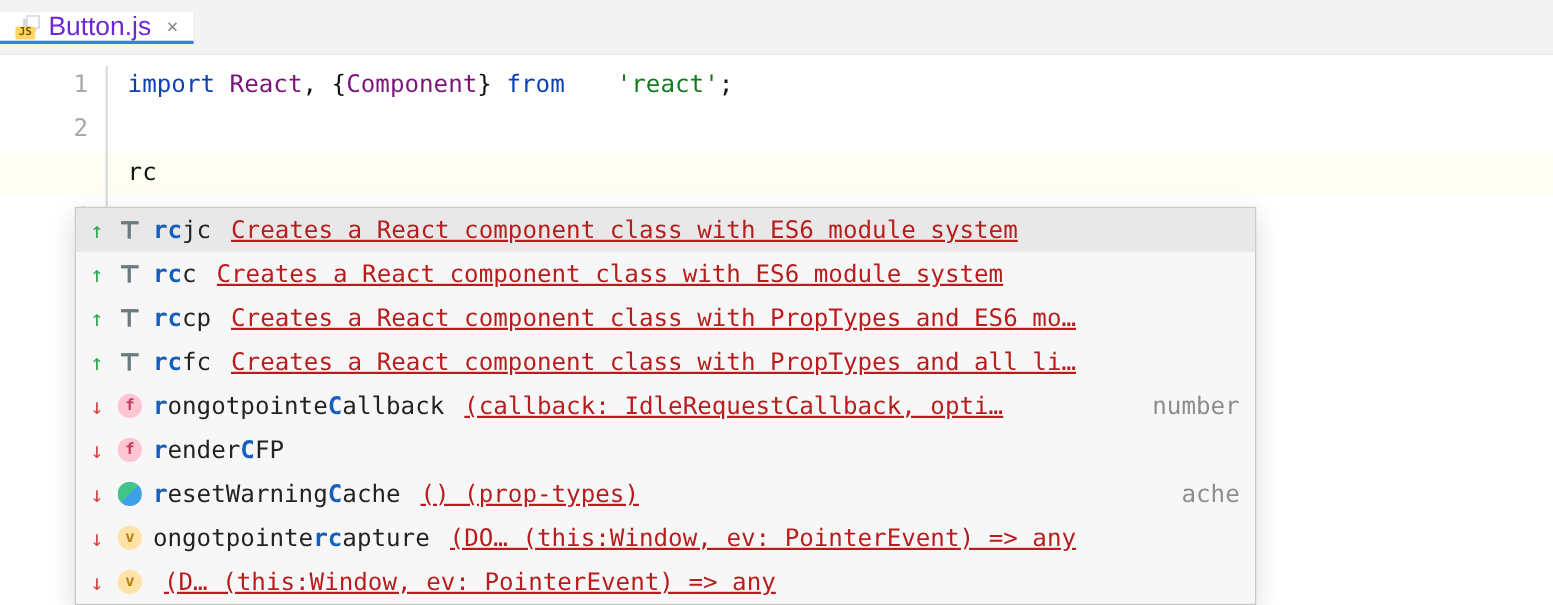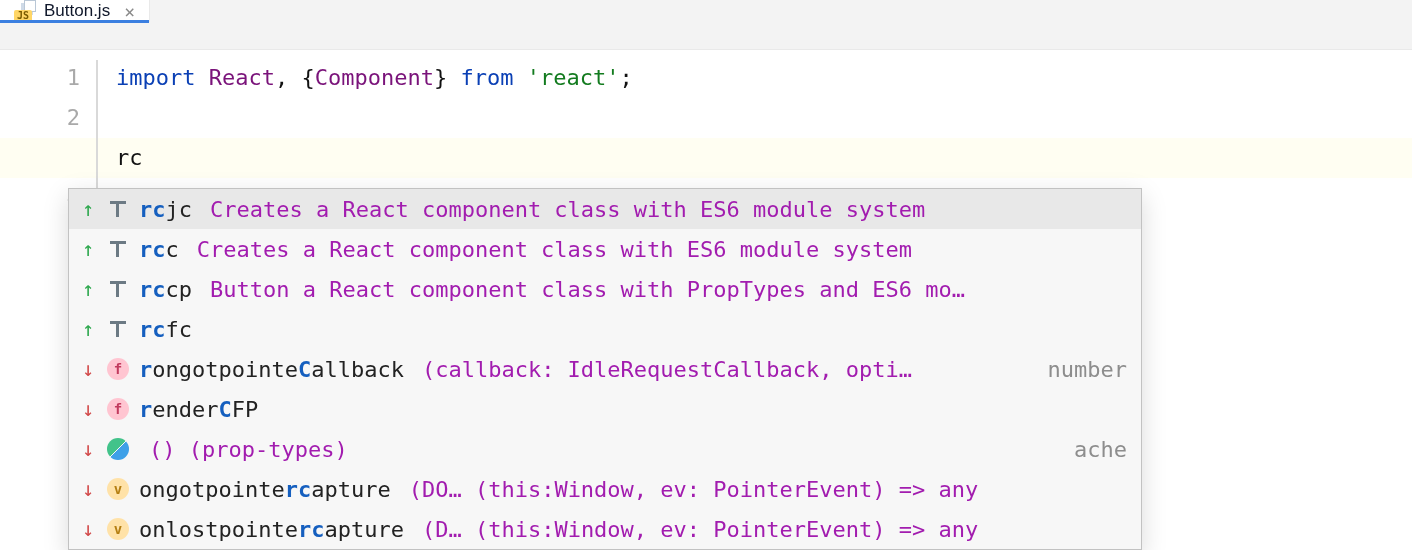--- a/index.html
+++ b/index.html
@@ -10,21 +10,21 @@
     background: #fff;
     color: #111;
     width: 1412px;
     height: 550px;
     overflow: hidden;
     position: relative;
   }
   .tabbar {
     height: 50px;
     display: flex;
-    align-items: flex-start;
+    align-items: center;
     border-bottom: 1px solid #e9e9e9;
     background: #f3f3f3;
   }
   .tab {
     display: flex;
     align-items: center;
     padding: 0 14px;
     background: #fff;
     position: relative;
     gap: 8px;
@@ -51,22 +51,22 @@
   .tab .js-icon .badge{
     font-size:10px; font-weight:700;
     background:#ffd666; color:#7a5a00;
     padding:0 3px;
     border-radius:2px;
     position:absolute; left:0; bottom:0;
     line-height:12px;
   }
   .tab .label{
     font-family: -apple-system, BlinkMacSystemFont, "Segoe UI", sans-serif;
-    font-size:17px;
-    color:#0f172a;
+    font-size:24px;
+    color:#6d28d9;
   }
   .tab .close{
     font-size:18px; color:#8a8a8a; margin-left:6px;
   }
   .editor{
     display:flex;
     height: calc(100% - 50px);
   }
   .gutter{
     width: 96px;
@@ -102,21 +102,21 @@
   }
   .currentline-bg{
     position:absolute;
     left:-96px; right:0; top:0; height:40px;
     background:#fffef2;
     z-index:-1;
   }
   .kw{ color:#0b40b5; }
   .cls{ color:#7a137a; }
   .punct{ color:#111; }
-  .str{ color:#137b1f; }
+  .str{ color:#137b1f;padding-left:34px; }
   .typed{ color:#111; }
 
   
   .popup{
     position:absolute;
     left:68px;
     top:188px;
     width:1074px;
     background:#f7f7f7;
     border:1px solid #c2c2c2;
@@ -171,25 +171,26 @@
     font: 700 14px/22px "Menlo",monospace;
     text-align:center;
   }
   .name{
     white-space:nowrap;
   }
   .hl-blue{ color:#155fbf; font-weight:600; }
   .rest{ color:#222; }
   .desc{
     flex:1;
-    color:#a21caf;
+    color:#b91c1c;
     white-space:nowrap;
     overflow:hidden;
     text-overflow:ellipsis;
     margin-left:10px;
+    text-decoration:underline;
   }
   .type{
     color:#8d8d8d;
     white-space:nowrap;
     margin-left:1px;
   }
 </style>
 </head>
 <body>
 
@@ -240,28 +241,29 @@
       </span>
       <span class="name"><span class="hl-blue">rc</span><span class="rest">c</span></span>
       <span class="desc">Creates a React component class with ES6 module system</span>
     </div>
     <div class="row">
       <span class="arrowcol arrow-up">↑</span>
       <span class="iconcol">
         <span class="template-icon"></span>
       </span>
       <span class="name"><span class="hl-blue">rc</span><span class="rest">cp</span></span>
-      <span class="desc">Button a React component class with PropTypes and ES6 mo…</span>
+      <span class="desc">Creates a React component class with PropTypes and ES6 mo…</span>
     </div>
     <div class="row">
       <span class="arrowcol arrow-up">↑</span>
       <span class="iconcol">
         <span class="template-icon"></span>
       </span>
       <span class="name"><span class="hl-blue">rc</span><span class="rest">fc</span></span>
+      <span class="desc">Creates a React component class with PropTypes and all li…</span>
     </div>
     <div class="row">
       <span class="arrowcol arrow-down">↓</span>
       <span class="iconcol">
         <span class="fn-icon">f</span>
       </span>
       <span class="name"><span class="hl-blue">r</span><span class="rest">ongotpointe</span><span class="hl-blue">C</span><span class="rest">allback</span></span>
       <span class="desc">(callback: IdleRequestCallback, opti…</span>
       <span class="type">number</span>
     </div>
@@ -270,32 +272,32 @@
       <span class="iconcol">
         <span class="fn-icon">f</span>
       </span>
       <span class="name"><span class="hl-blue">r</span><span class="rest">ender</span><span class="hl-blue">C</span><span class="rest">FP</span></span>
     </div>
     <div class="row">
       <span class="arrowcol arrow-down">↓</span>
       <span class="iconcol">
         <span class="js-chip"></span>
       </span>
+      <span class="name"><span class="hl-blue">r</span><span class="rest">esetWarning</span><span class="hl-blue">C</span><span class="rest">ache</span></span>
       <span class="desc">() (prop-types)</span>
       <span class="type">ache</span>
     </div>
     <div class="row">
       <span class="arrowcol arrow-down">↓</span>
       <span class="iconcol">
         <span class="var-icon">v</span>
       </span>
       <span class="name"><span class="rest">ongotpointe</span><span class="hl-blue">rc</span><span class="rest">apture</span></span>
       <span class="desc"> (DO… (this:Window, ev: PointerEvent) =&gt; any</span>
     </div>
     <div class="row">
       <span class="arrowcol arrow-down">↓</span>
       <span class="iconcol">
         <span class="var-icon">v</span>
       </span>
-      <span class="name"><span class="rest">onlostpointe</span><span class="hl-blue">rc</span><span class="rest">apture</span></span>
       <span class="desc"> (D… (this:Window, ev: PointerEvent) =&gt; any</span>
     </div>
   </div>
 
 </body></html>

